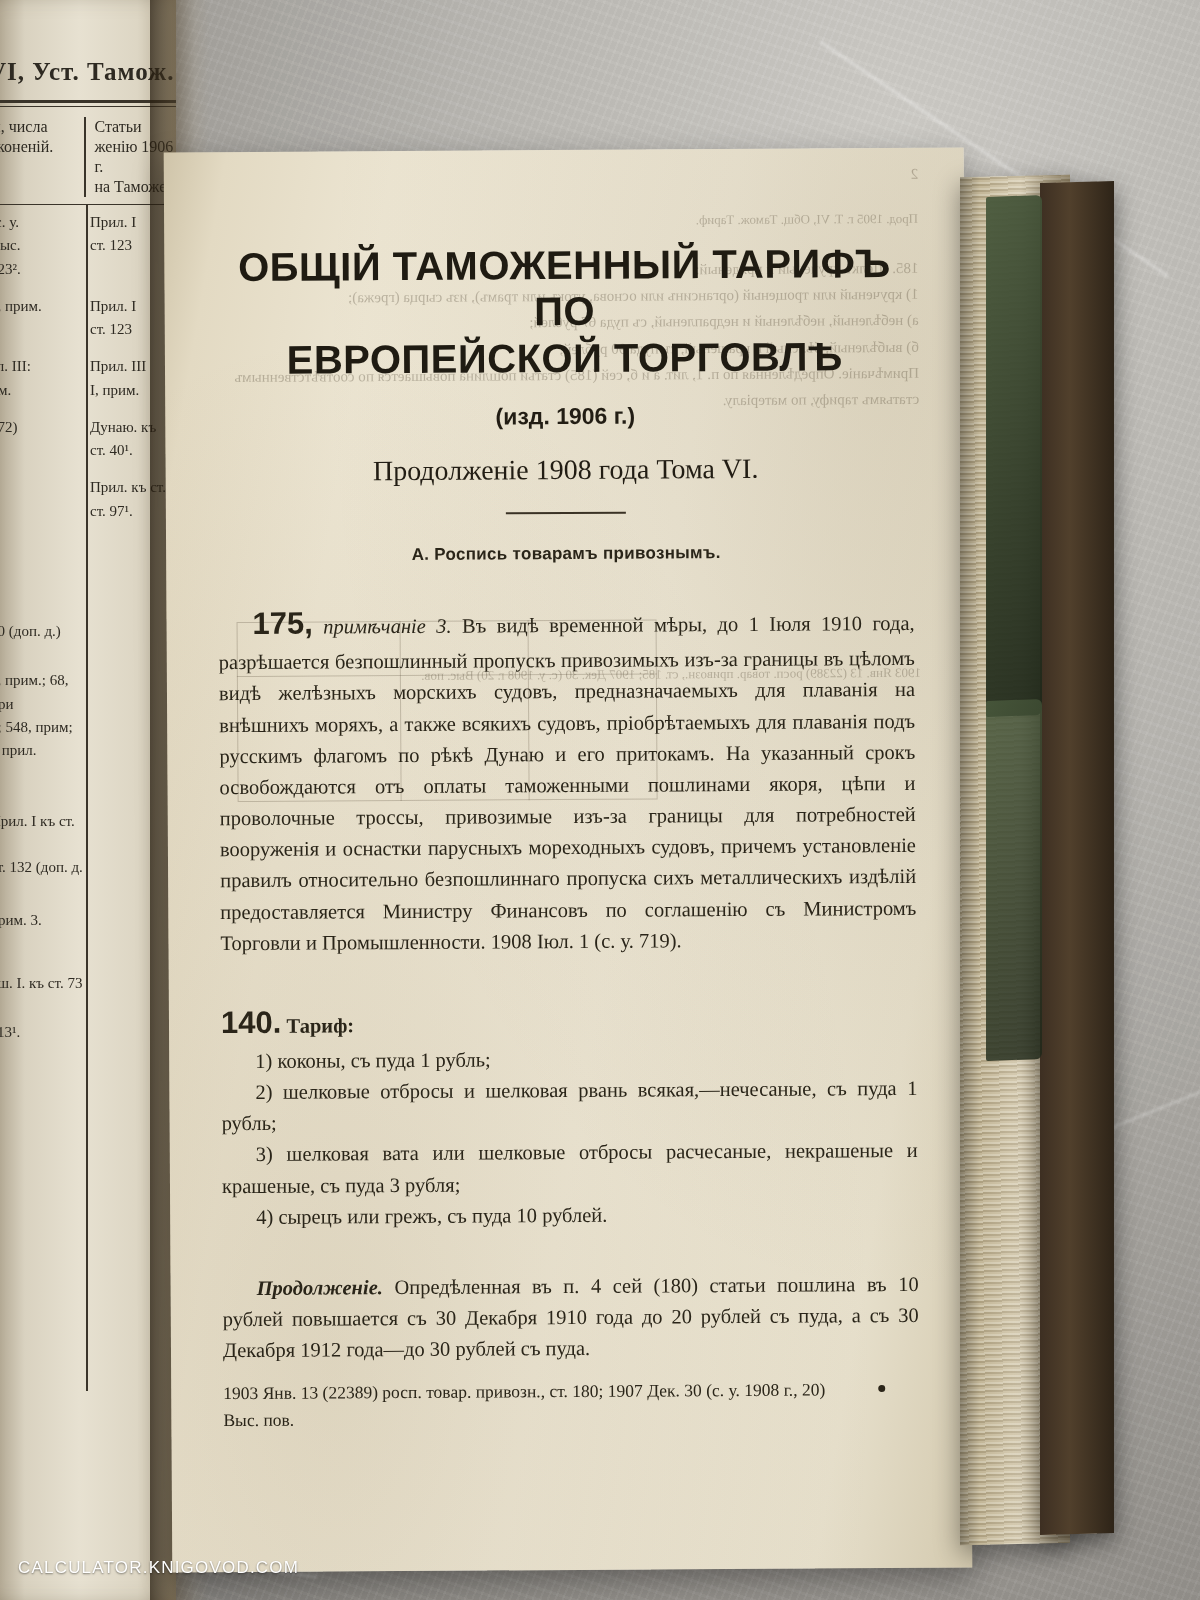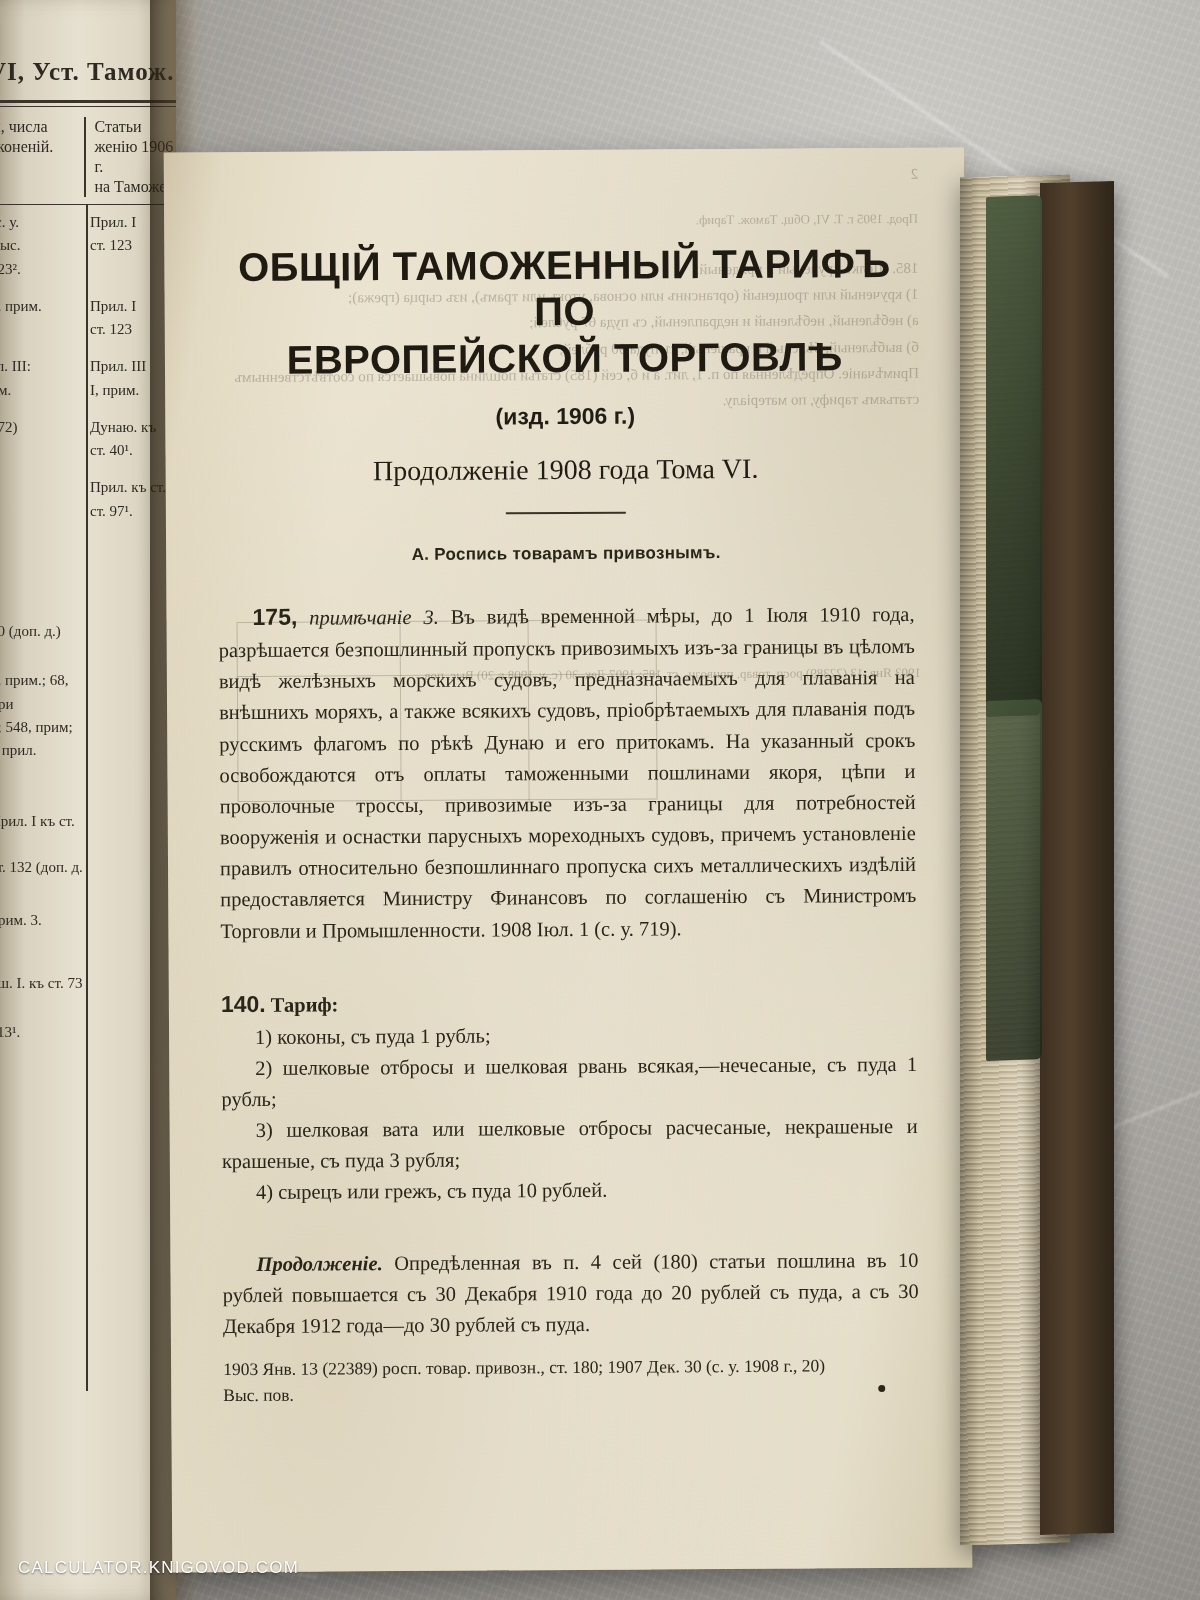--- a/index.html
+++ b/index.html
@@ -210,21 +210,21 @@
   .art {
     margin-top: 34px;
     font-size: 20.5px;
     line-height: 1.52;
     text-align: justify;
     text-justify: inter-word;
   }
   .art .artno {
     font-family: "Liberation Sans", sans-serif;
     font-weight: bold;
-    font-size: 23px;
+    font-size: 31px;
   }
   .ital { font-style: italic; margin-top: 12px; }
   .art p { margin: 0; text-indent: 34px; }
 
   .art-180 { margin-top: 40px; }
   .art-180 .head { text-indent: 0; }
   .art-180 .item { text-indent: 34px; }
 
   .note {
     margin-top: 40px;

